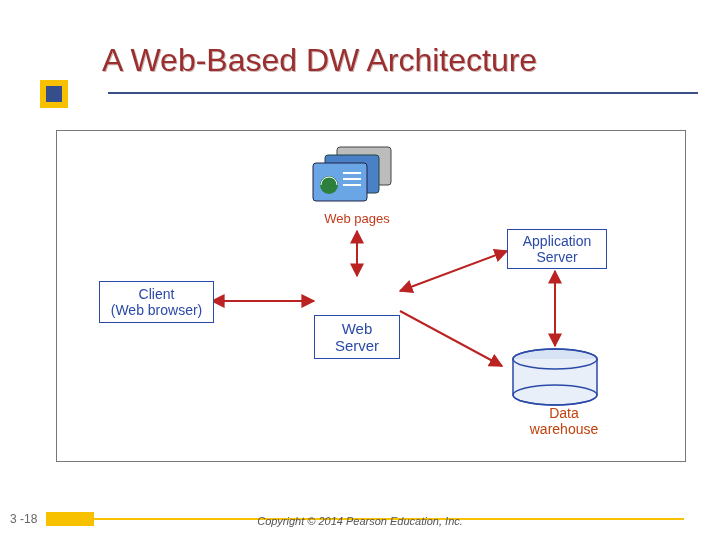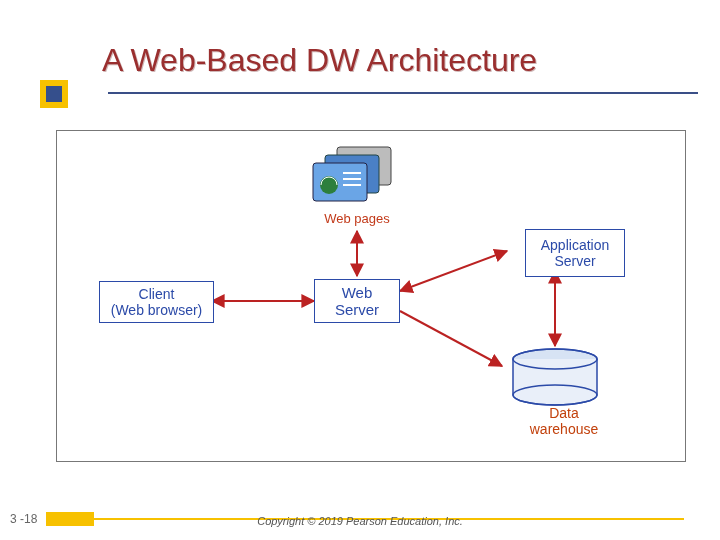--- a/index.html
+++ b/index.html
@@ -76,21 +76,21 @@
     box-sizing: border-box;
     display: flex;
     align-items: center;
     justify-content: center;
     text-align: center;
     font-size: 14px;
     color: #2b4aa8;
     line-height: 1.15;
     padding: 4px 6px;
   }
-  .node-webserver { font-size: 15px; }
+  .node-webserver { font-size: 15px; margin-top: 36px; }
   .internet-label {
     position: absolute;
     font-size: 12px;
     color: #c23a1a;
     text-align: center;
     line-height: 1.25;
   }
   .webpages-label {
     position: absolute;
     font-size: 13px;
@@ -190,33 +190,33 @@
       <span style="white-space:pre-line">Client
 (Web browser)</span>
     </div>
 
 
     <div class="node node-webserver" style="left:257px;top:148px;width:86px;height:44px">
       <span style="white-space:pre-line">Web
 Server</span>
     </div>
 
-    <div class="node" style="left:468px;top:98px;width:100px;height:48px">
+    <div class="node" style="left:450px;top:98px;width:100px;height:40px">
       <span style="white-space:pre-line">Application
 Server</span>
     </div>
 
     <svg width="100" height="70" style="position:absolute;left:448px;top:216px">
       <ellipse cx="50" cy="12" rx="42" ry="10" fill="#d7e3f4" stroke="#2b4aa8" stroke-width="1.5"></ellipse>
       <path d="M8 12 L8 48 A42 10 0 0 0 92 48 L92 12" fill="#e9eff9" stroke="#2b4aa8" stroke-width="1.5"></path>
       <ellipse cx="50" cy="12" rx="42" ry="10" fill="none" stroke="#2b4aa8" stroke-width="1.5"></ellipse>
       <ellipse cx="50" cy="48" rx="42" ry="10" fill="none" stroke="#2b4aa8" stroke-width="1.5"></ellipse>
     </svg>
     <div class="dw-label" style="left:462px;top:274px;width:90px;white-space:pre-line">Data
 warehouse</div>
 
   </div>
 </div>
 
 <div class="slide-num">3 -18</div>
 <div class="footer-bar-yellow"></div>
 <div class="footer-bar-line"></div>
-<div class="copyright">Copyright © 2019 Pearson Education, Inc.</div>
+<div class="copyright">Copyright © 2014 Pearson Education, Inc.</div>
 
 </body></html>

